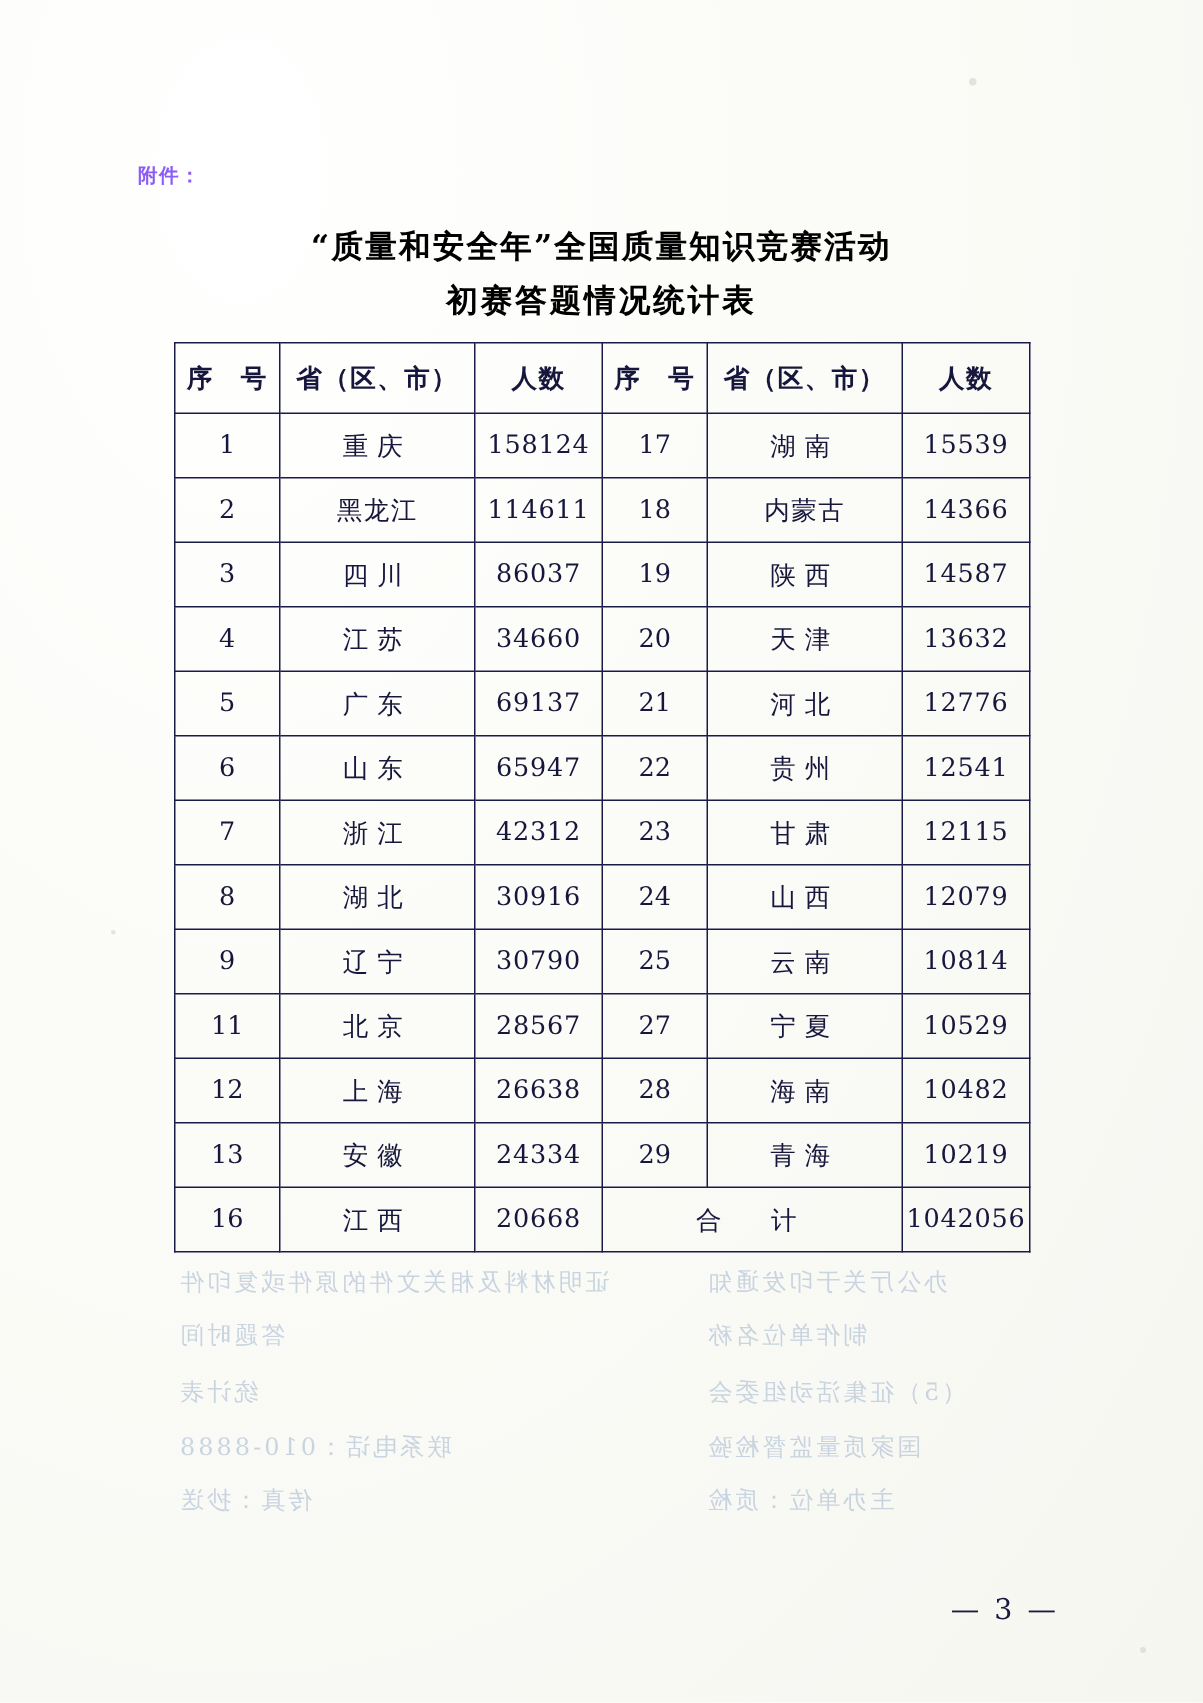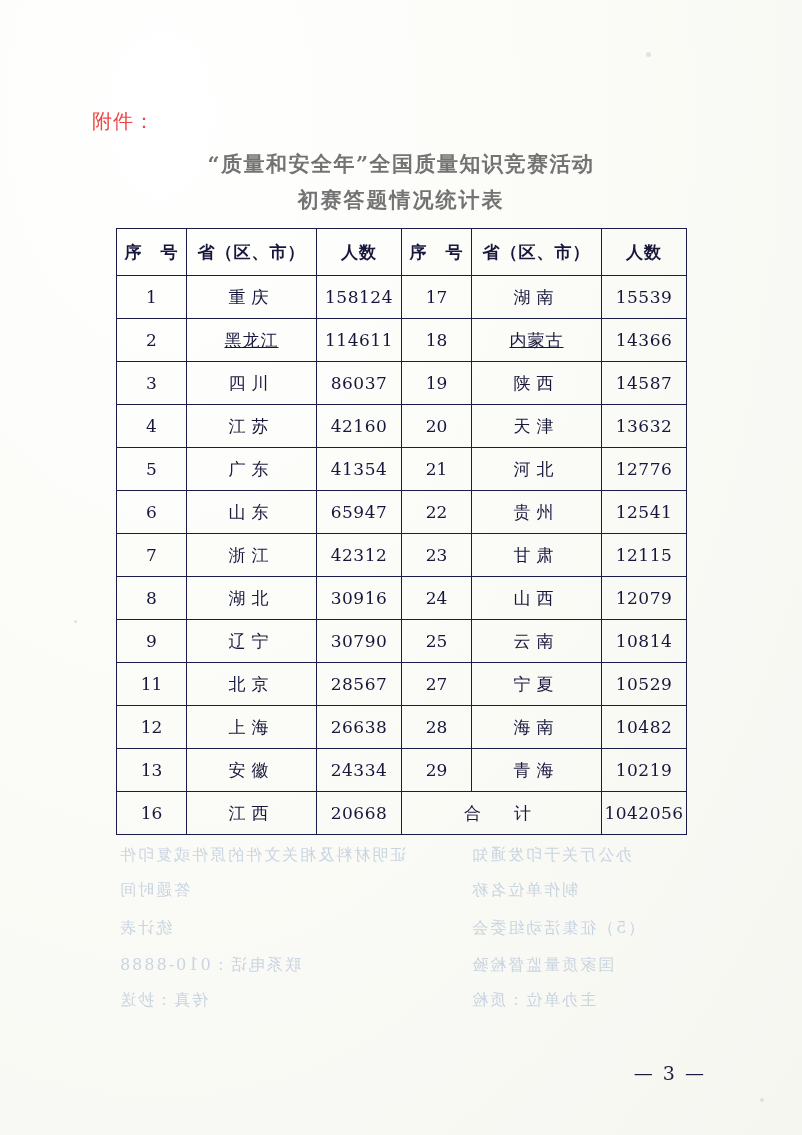--- a/index.html
+++ b/index.html
@@ -25,38 +25,38 @@
     position: absolute;
     inset: 0;
     background:
       radial-gradient(ellipse at 20% 10%, #ffffff 0%, #fbfbf7 45%, #f6f6f1 100%);
     pointer-events: none;
   }
   .attachment-label {
     position: absolute;
     left: 92px;
     top: 108px;
-    font-size: 20px;
-    font-weight: normal;
+    font-size: 13px;
+    font-weight: bold;
     letter-spacing: 1px;
-    color: #ef4444;
+    color: #8b5cf6;
     font-family: "DejaVu Serif", serif;
   }
   .title-block {
     position: absolute;
     left: 0;
     right: 0;
     top: 146px;
     text-align: center;
   }
   .title-line {
     font-size: 21px;
     font-weight: bold;
     letter-spacing: 1.5px;
-    color: #737373;
+    color: #000000;
     line-height: 36px;
     font-family: "DejaVu Serif", serif;
   }
   .title-line.second {
     letter-spacing: 2px;
   }
   table.stat {
     position: absolute;
     left: 116px;
     top: 228px;
@@ -84,21 +84,20 @@
   .col-idx { width: 70px; }
   .col-prov { width: 130px; }
   .col-num { width: 85px; }
   .prov-cell {
     letter-spacing: 6px;
     padding-left: 6px;
   }
   .prov-cell.tight {
     letter-spacing: 1px;
     padding-left: 0;
-    text-decoration: underline;
   }
   .num-cell {
     font-family: "DejaVu Serif", serif;
     letter-spacing: 0.5px;
   }
   .total-label {
     letter-spacing: 8px;
     font-weight: normal;
     padding-left: 8px;
   }
@@ -197,29 +196,29 @@
         <td>3</td>
         <td class="prov-cell">四川</td>
         <td class="num-cell">86037</td>
         <td>19</td>
         <td class="prov-cell">陕西</td>
         <td class="num-cell">14587</td>
       </tr>
       <tr>
         <td>4</td>
         <td class="prov-cell">江苏</td>
-        <td class="num-cell">42160</td>
+        <td class="num-cell">34660</td>
         <td>20</td>
         <td class="prov-cell">天津</td>
         <td class="num-cell">13632</td>
       </tr>
       <tr>
         <td>5</td>
         <td class="prov-cell">广东</td>
-        <td class="num-cell">41354</td>
+        <td class="num-cell">69137</td>
         <td>21</td>
         <td class="prov-cell">河北</td>
         <td class="num-cell">12776</td>
       </tr>
       <tr>
         <td>6</td>
         <td class="prov-cell">山东</td>
         <td class="num-cell">65947</td>
         <td>22</td>
         <td class="prov-cell">贵州</td>

